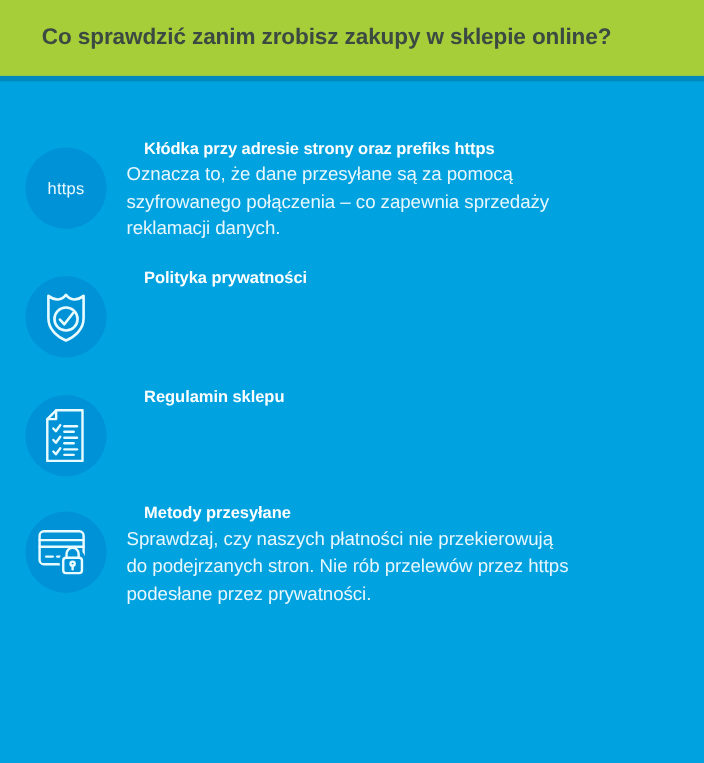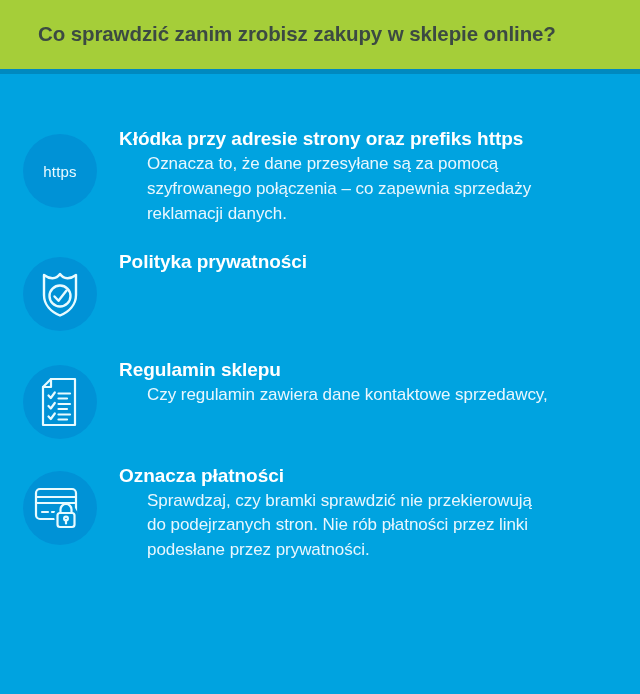--- a/index.html
+++ b/index.html
@@ -91,35 +91,35 @@
     display: block;
   }
 
   .text-col {
     flex: 1 1 auto;
     padding-left: 9px;
     padding-top: 0px;
   }
   .item-title {
     color: #ffffff;
-    font-size: 19px;
+    font-size: 15px;
     font-weight: bold;
     line-height: 1.32;
-    margin: 0 0 1px 4px;
+    margin: 0 0 1px 16px;
     letter-spacing: -0.05px;
   }
   .item-body {
     color: #e9f7fe;
     font-size: 17px;
     font-weight: normal;
     line-height: 1.46;
     margin: 0;
     letter-spacing: -0.05px;
   }
-  .item-body .ln { display: block; white-space: nowrap; margin-left: 32px; }
+  .item-body .ln { display: block; white-space: nowrap; }
 </style>
 </head>
 <body>
 
 <div class="infographic">
 
   <div class="header">
     <div class="header-title">Co sprawdzić zanim zrobisz zakupy w sklepie online?</div>
   </div>
   <div class="header-rule"></div>
@@ -177,21 +177,20 @@
             <path d="M19.5 27 L31 27"></path>
             <path d="M19.5 32 L28 32"></path>
             <path d="M19.5 37.5 L31 37.5"></path>
             <path d="M19.5 42.5 L28 42.5"></path>
           </svg>
         </div>
       </div>
       <div class="text-col">
         <p class="item-title">Regulamin sklepu</p>
         <p class="item-body">
-          <span class="ln">Czy regulamin zawiera dane kontaktowe sprzedawcy,</span>
         </p>
       </div>
     </div>
 
     <div class="section s4">
       <div class="icon-wrap">
         <div class="icon-circle">
           <svg width="52" height="46" viewBox="0 0 52 46" fill="none" stroke="#e8fbff" stroke-width="2.2" stroke-linecap="round" stroke-linejoin="round">
             <rect x="2" y="4" width="40" height="30" rx="4"></rect>
             <path d="M2 12 L42 12"></path>
@@ -200,23 +199,23 @@
             <path d="M18 27 L24 27"></path>
             <circle cx="32" cy="31" r="12" fill="#0092d6" stroke="none"></circle>
             <path d="M26.5 28 L26.5 24.5 A5.5 5.5 0 0 1 37.5 24.5 L37.5 28"></path>
             <rect x="23.5" y="28" width="17" height="14" rx="2.5" fill="#0092d6"></rect>
             <circle cx="32" cy="33.5" r="1.9"></circle>
             <path d="M32 35 L32 38.5"></path>
           </svg>
         </div>
       </div>
       <div class="text-col">
-        <p class="item-title">Oznacza płatności</p>
+        <p class="item-title">Metody przesyłane</p>
         <p class="item-body">
-          <span class="ln">Sprawdzaj, czy bramki sprawdzić nie przekierowują</span>
-          <span class="ln">do podejrzanych stron. Nie rób płatności przez linki</span>
+          <span class="ln">Sprawdzaj, czy naszych płatności nie przekierowują</span>
+          <span class="ln">do podejrzanych stron. Nie rób przelewów przez https</span>
           <span class="ln">podesłane przez prywatności.</span>
         </p>
       </div>
     </div>
 
   </div>
 </div>
 
 </body></html>

